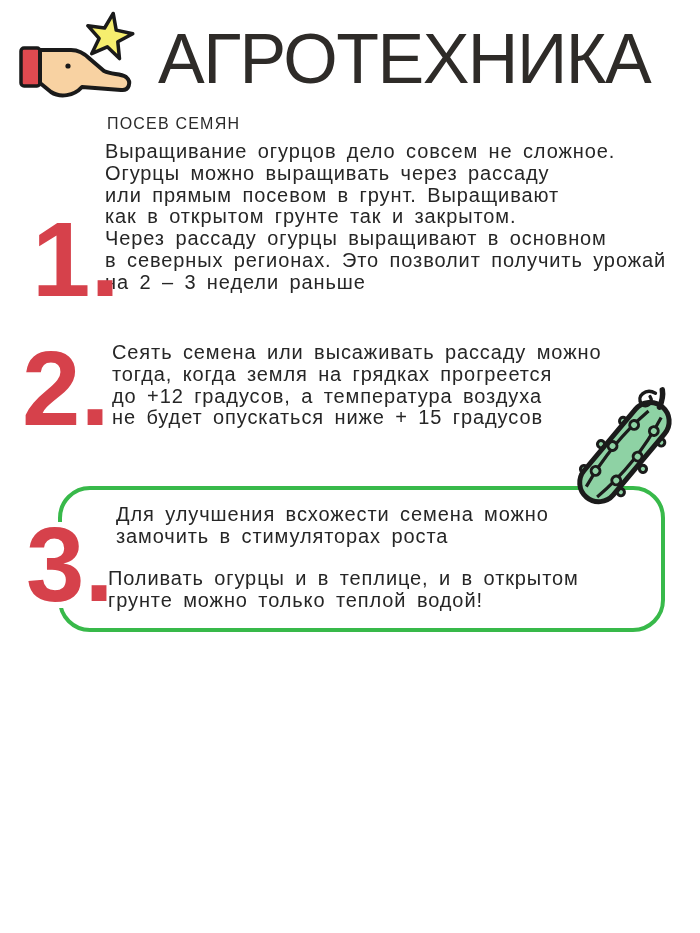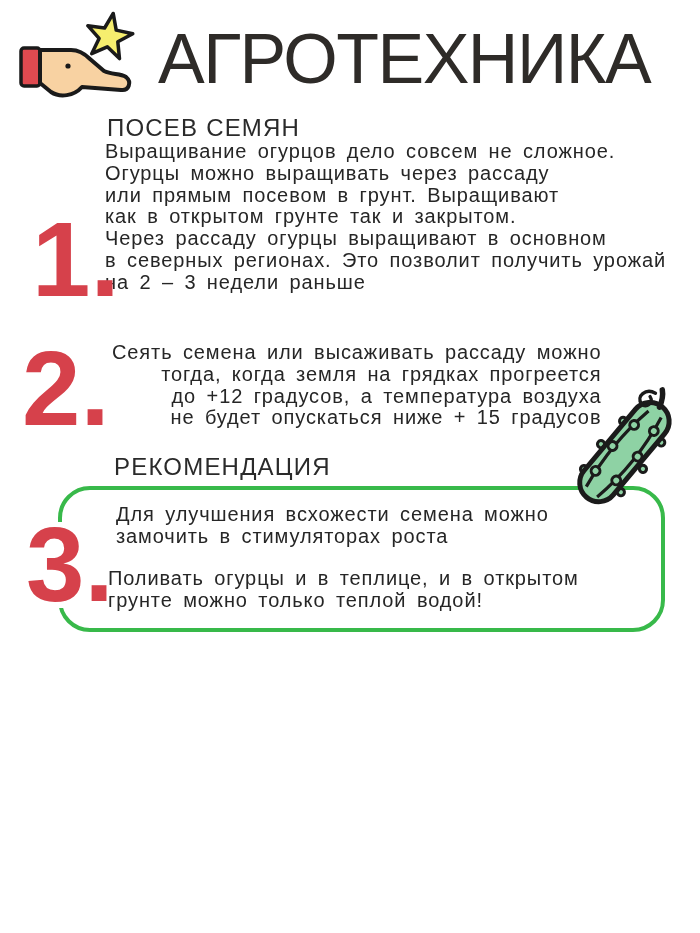--- a/index.html
+++ b/index.html
@@ -12,21 +12,21 @@
     color:#262626;
   }
   .title{
     position:absolute;left:158px;top:24px;
     font-size:70px;font-weight:500;line-height:1;
     letter-spacing:-1.5px;color:#2e2b28;white-space:nowrap;
   }
   .hdr-icon{position:absolute;left:16px;top:10px;width:122px;height:92px;}
   .sec-heading{
     position:absolute;
-    font-size:24px;font-weight:500;line-height:1;
+    font-size:16px;font-weight:500;line-height:1;
     letter-spacing:1.2px;color:#2a2a2a;white-space:nowrap;
   }
   .body-text{
     position:absolute;
     font-size:20px;font-weight:500;line-height:21.8px;
     letter-spacing:0.9px;word-spacing:4px;
     white-space:pre-line;color:#262626;
   }
   .big-num{
     position:absolute;
@@ -69,26 +69,25 @@
   <div class="sec-heading" style="left:107px;top:116px;">ПОСЕВ СЕМЯН</div>
   <div class="body-text" style="left:105px;top:141px;">Выращивание огурцов дело совсем не сложное.
 Огурцы можно выращивать через рассаду
 или прямым посевом в грунт. Выращивают
 как в открытом грунте так и закрытом.
 Через рассаду огурцы выращивают в основном
 в северных регионах. Это позволит получить урожай
 на 2 – 3 недели раньше</div>
 
   <div class="big-num" style="left:22px;top:336px;">2.</div>
-  <div class="body-text" style="left:112px;top:342px;text-align:right;">Сеять семена или высаживать рассаду можно
+  <div class="body-text" style="left:112px;top:342px;">Сеять семена или высаживать рассаду можно
 тогда, когда земля на грядках прогреется
 до +12 градусов, а температура воздуха
 не будет опускаться ниже + 15 градусов</div>
 
-  <div class="sec-heading" style="left:114px;top:455px;">РЕКОМЕНДАЦИЯ</div>
   <div class="rec-box"></div>
   <div class="num-patch"></div>
   <div class="big-num" style="left:26px;top:512px;">3.</div>
   <div class="body-text" style="left:108px;top:568px;z-index:2;">Поливать огурцы и в теплице, и в открытом
 грунте можно только теплой водой!</div>
   <div class="body-text" style="left:116px;top:504px;z-index:2;">Для улучшения всхожести семена можно
 замочить в стимуляторах роста</div>
 
   <div class="cucumber">
     <svg width="142" height="132" viewBox="0 0 142 132">

